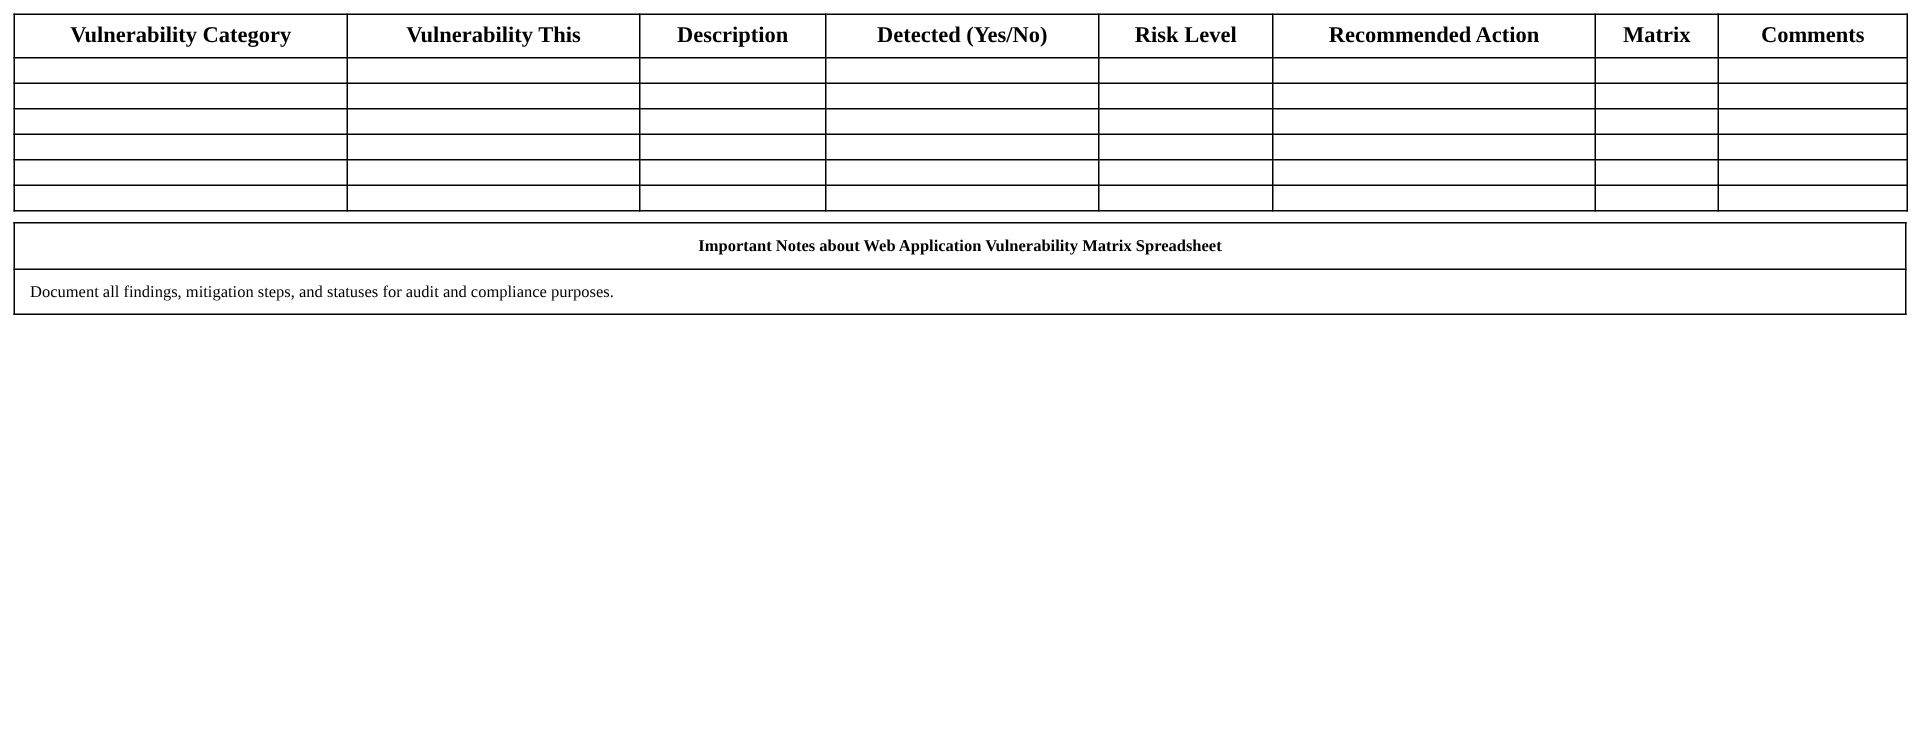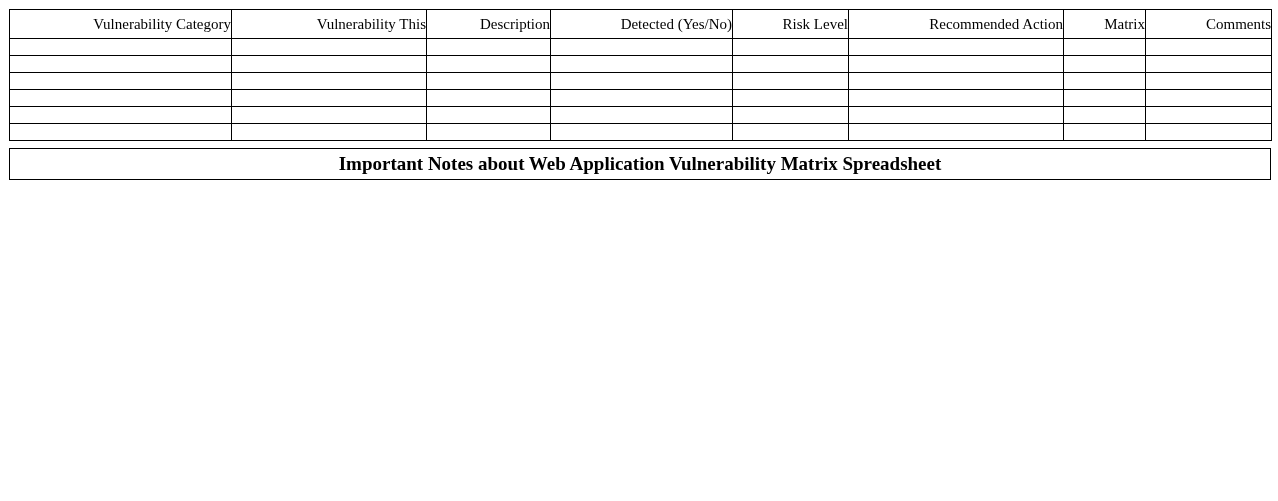--- a/index.html
+++ b/index.html
@@ -35,22 +35,22 @@
   }
   table.matrix th,
   table.matrix td {
     border: 1px solid #000000;
     padding: 0;
     vertical-align: middle;
   }
   table.matrix th {
     height: 28px;
     font-size: 15px;
-    font-weight: normal;
-    text-align: right;
+    font-weight: bold;
+    text-align: center;
     line-height: 28px;
     white-space: nowrap;
   }
   table.matrix td.data-cell {
     height: 16px;
   }
 
   
   .col-category { width: 222px; }
   .col-name     { width: 195px; }
@@ -68,21 +68,21 @@
     top: 148px;
     width: 1262px;
   }
   table.notes {
     border-collapse: collapse;
     table-layout: fixed;
     width: 1262px;
   }
   table.notes td {
     border: 1px solid #000000;
-    font-size: 19px;
+    font-size: 11px;
     height: 29px;
     padding: 0 0 0 10px;
     vertical-align: middle;
   }
   table.notes td.notes-title {
     text-align: center;
     font-weight: bold;
     padding: 0;
     height: 30px;
   }
@@ -180,17 +180,20 @@
       </tbody>
     </table>
   </div>
 
   <div class="notes-wrap">
     <table class="notes">
       <tbody>
         <tr>
           <td class="notes-title">Important Notes about Web Application Vulnerability Matrix Spreadsheet</td>
         </tr>
+        <tr>
+          <td>Document all findings, mitigation steps, and statuses for audit and compliance purposes.</td>
+        </tr>
       </tbody>
     </table>
   </div>
 
 </div>
 
 </body></html>

